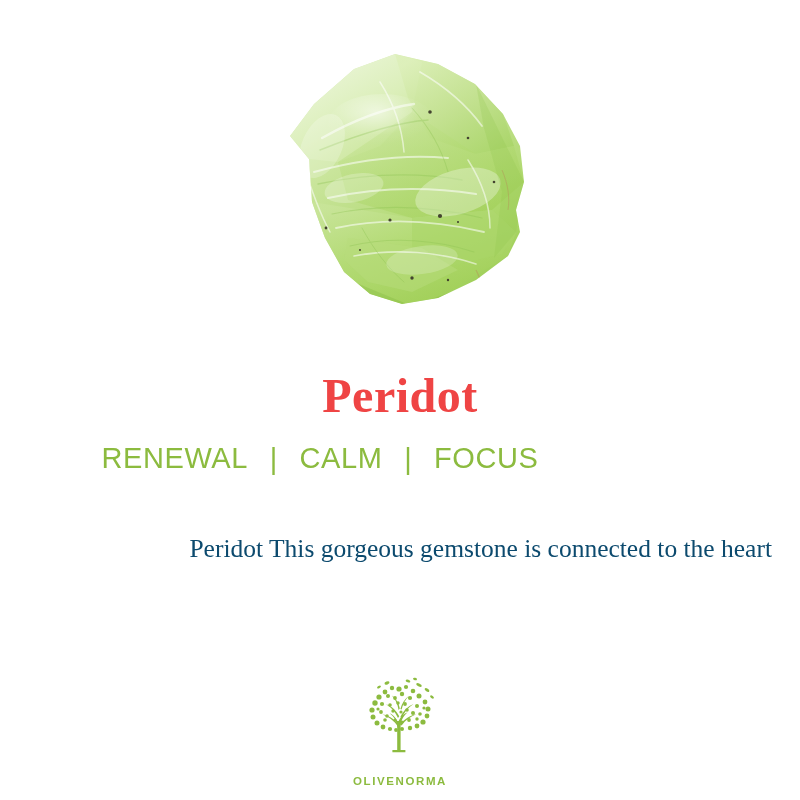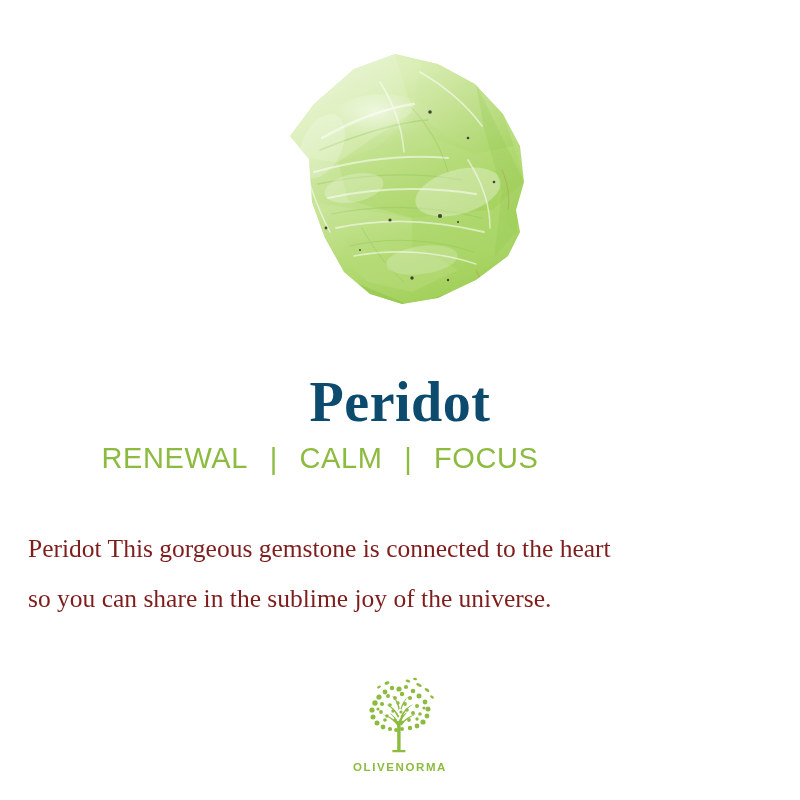--- a/index.html
+++ b/index.html
@@ -41,23 +41,23 @@
 
   
   #title {
     position: absolute;
     left: 0;
     top: 330px;
     width: 800px;
     text-align: center;
     font-family: "Liberation Serif", serif;
     font-weight: bold;
-    font-size: 56px;
+    font-size: 48px;
     line-height: 68px;
-    color: #0c4a6e;
+    color: #ef4444;
     letter-spacing: 0.5px;
   }
 
   
   #subtitle {
     position: absolute;
     left: 0;
     top: 440px;
     width: 640px;
     text-align: center;
@@ -77,45 +77,45 @@
     padding: 0 13px;
     transform: translateY(1px);
   }
 
   
   #description {
     position: absolute;
     left: 28px;
     top: 498px;
     width: 744px;
-    text-align: left;
+    text-align: right;
     font-family: "Liberation Serif", serif;
     font-size: 25.5px;
     line-height: 50px;
-    color: #7f1d1d;
+    color: #0c4a6e;
   }
   #description .line { display: block; white-space: nowrap; }
 
   
   #brand {
     position: absolute;
     left: 0;
     top: 676px;
     width: 800px;
     text-align: center;
   }
   #brand-mark {
     display: block;
     margin: 0 auto;
     width: 86px;
     height: 82px;
   }
   #brand-name {
     display: block;
-    margin-top: 3px;
+    margin-top: 17px;
     font-family: "Liberation Sans", sans-serif;
     font-weight: bold;
     font-size: 11.5px;
     letter-spacing: 1.6px;
     color: #8CBB3F;
   }
 </style>
 </head>
 <body>
 
@@ -229,21 +229,20 @@
   <div id="subtitle">
     <span class="kw">RENEWAL</span>
     <span class="sep">|</span>
     <span class="kw">CALM</span>
     <span class="sep">|</span>
     <span class="kw">FOCUS</span>
   </div>
 
   <p id="description">
     <span class="line">Peridot This gorgeous gemstone is connected to the heart</span>
-    <span class="line">so you can share in the sublime joy of the universe.</span>
   </p>
 
   <div id="brand">
     <svg id="brand-mark" viewBox="0 0 86 82">
       <g fill="#8CBB3F">
 
         <path d="M40.2,74 L40.2,52 C40.2,46 37.4,41 32.6,37.2 C35.2,38.2 38.4,41 40.4,45
                  L41.6,45 C43.4,40.6 47.2,37.6 50.6,36.2 C45.6,40.6 43.6,45.4 43.6,52 L43.6,74
                  L48.4,74 L48.4,76.2 L35.4,76.2 L35.4,74 Z"></path>
         <path d="M40.8,50 C36.4,44.4 31,40.4 25.6,38.6 C30.6,39.2 36.2,42.6 41,47.6 Z"></path>

